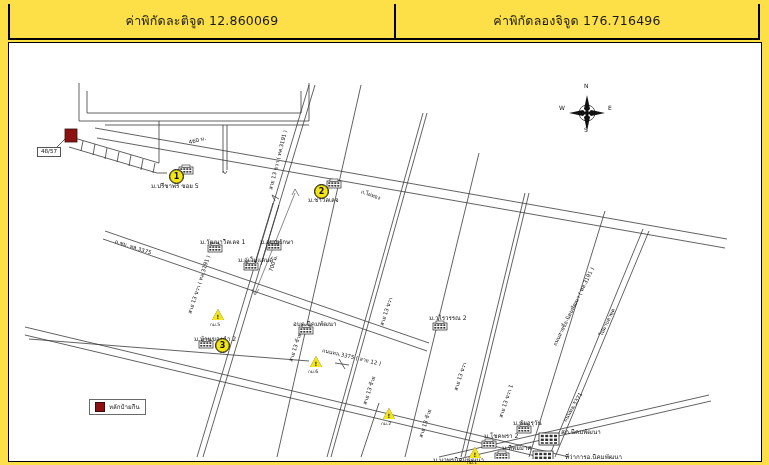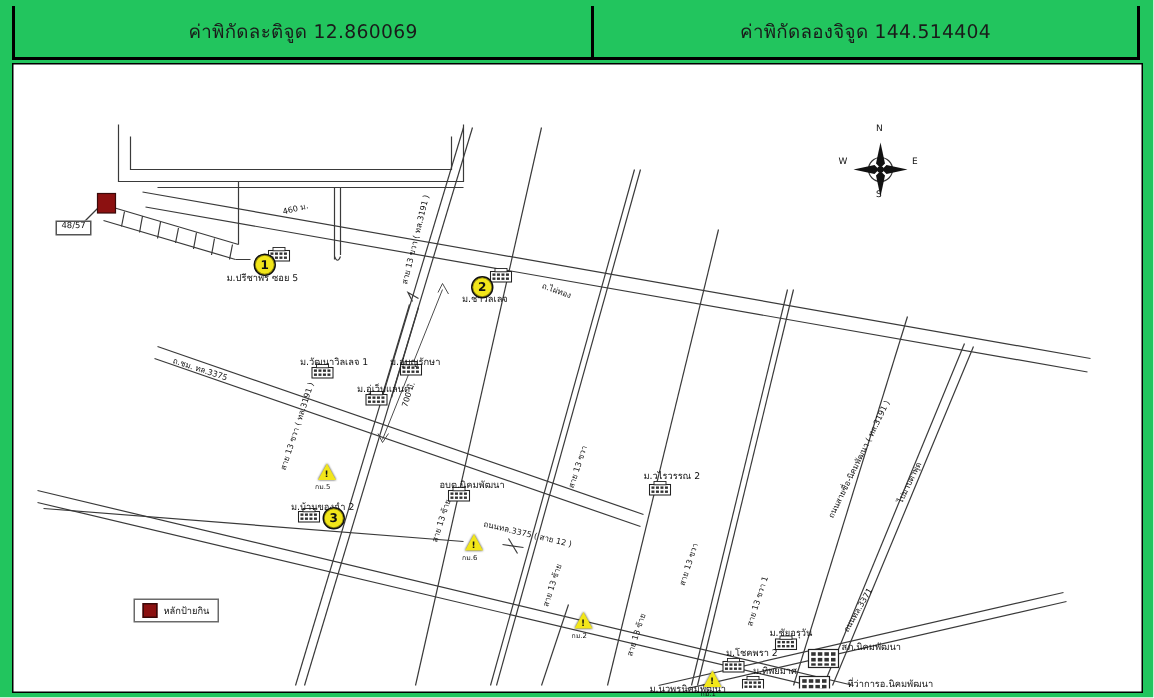--- a/index.html
+++ b/index.html
@@ -1,17 +1,17 @@
 <!DOCTYPE html>
 <html><head>
 <meta charset="utf-8">
 <style>
   html,body{margin:0;padding:0;background:#fff;}
   body{font-family:"DejaVu Sans","Liberation Sans",sans-serif;}
-  #page{position:relative;width:769px;height:465px;background:#22c55e;overflow:hidden;}
+  #page{position:relative;width:769px;height:465px;background:#fde047;overflow:hidden;}
 
   
   #header{position:absolute;left:8px;top:4px;width:752px;height:36px;}
   #header .hdr-inner{position:relative;width:100%;height:100%;}
   .hdr-rule{position:absolute;left:0;right:0;bottom:0;height:2px;background:#000;}
   .hdr-vline{position:absolute;top:0;bottom:0;width:2px;background:#000;}
   .hdr-cell{position:absolute;top:0;height:34px;display:flex;align-items:center;justify-content:center;
             font-size:12.5px;color:#1a1a1a;letter-spacing:.2px;}
   #hdr-left-line{left:0;}
   #hdr-mid-line{left:386px;}
@@ -53,21 +53,21 @@
 <body>
 
 <div id="page">
 
   <div id="header">
     <div class="hdr-inner">
       <div class="hdr-vline" id="hdr-left-line"></div>
       <div class="hdr-vline" id="hdr-mid-line"></div>
       <div class="hdr-vline" id="hdr-right-line"></div>
       <div class="hdr-cell" id="hdr-cell-lat">ค่าพิกัดละติจูด 12.860069</div>
-      <div class="hdr-cell" id="hdr-cell-lon">ค่าพิกัดลองจิจูด 144.514404</div>
+      <div class="hdr-cell" id="hdr-cell-lon">ค่าพิกัดลองจิจูด 176.716496</div>
       <div class="hdr-rule"></div>
     </div>
   </div>
 
   <div id="map-frame">
 
     <svg id="map-canvas" viewBox="0 0 750 416">
       <defs>
         <g id="bldg">
           <rect x="0" y="2" width="14" height="7" fill="#fff" stroke="#222" stroke-width="0.7"></rect>

